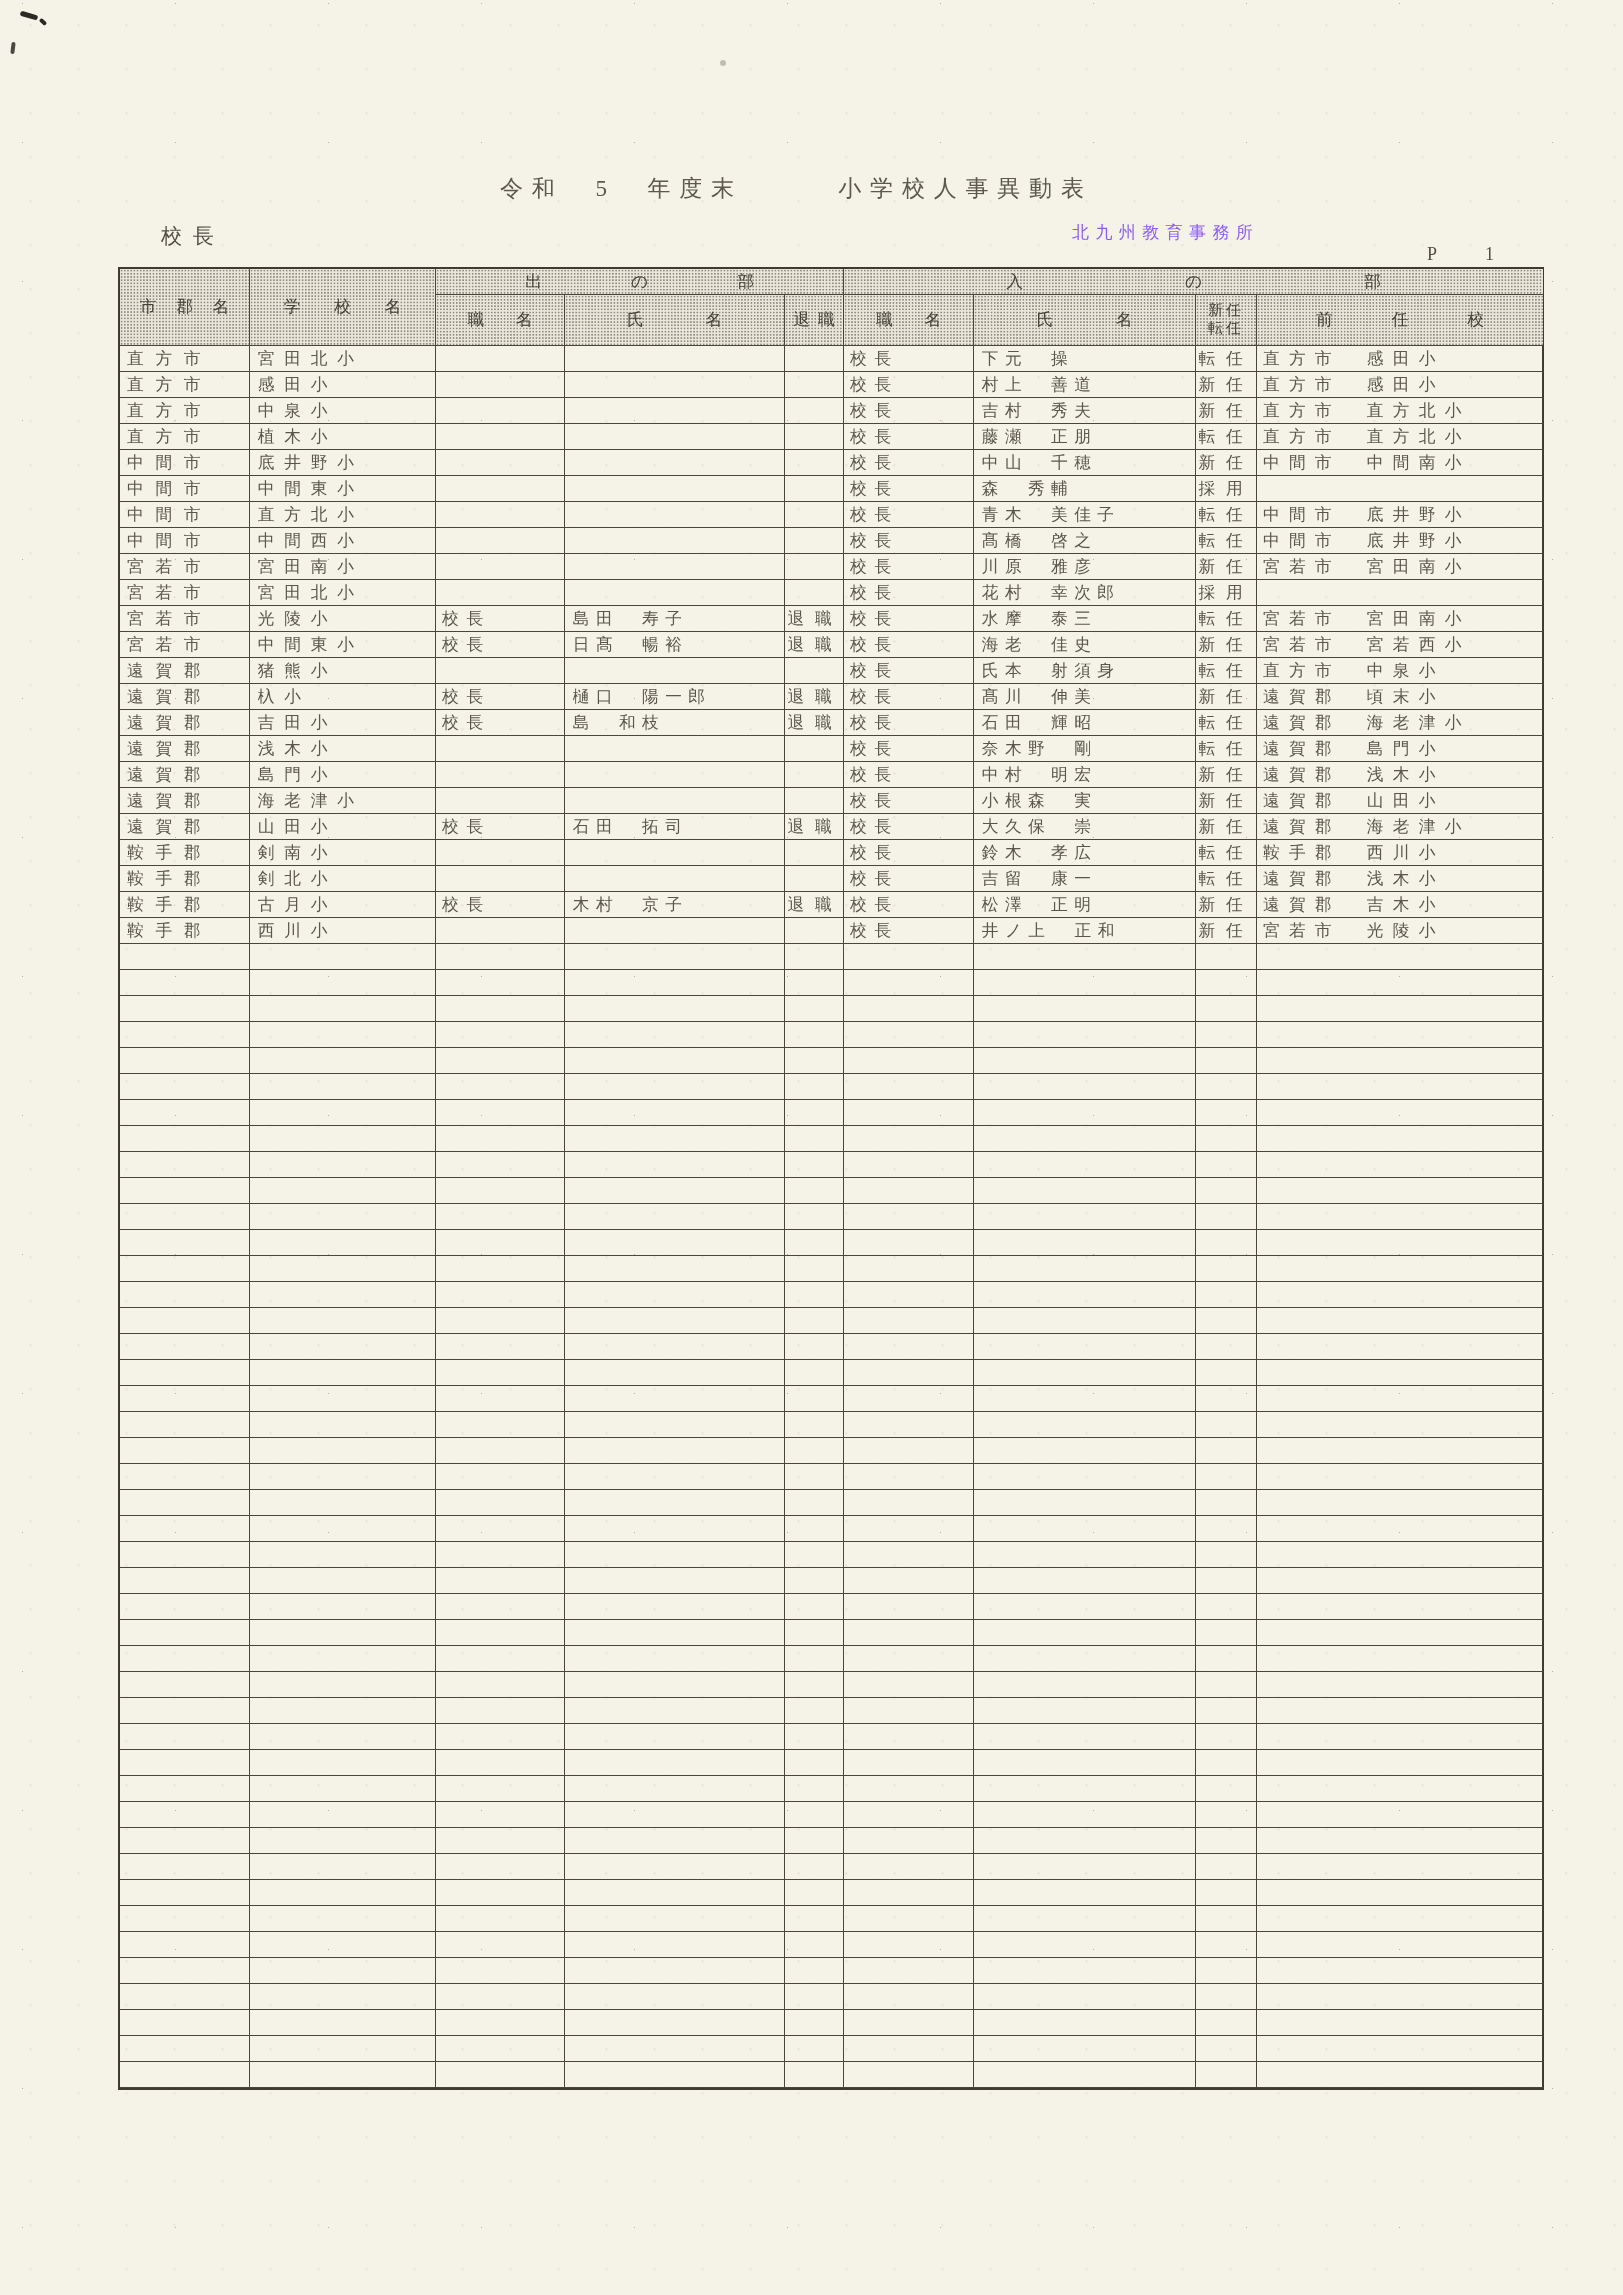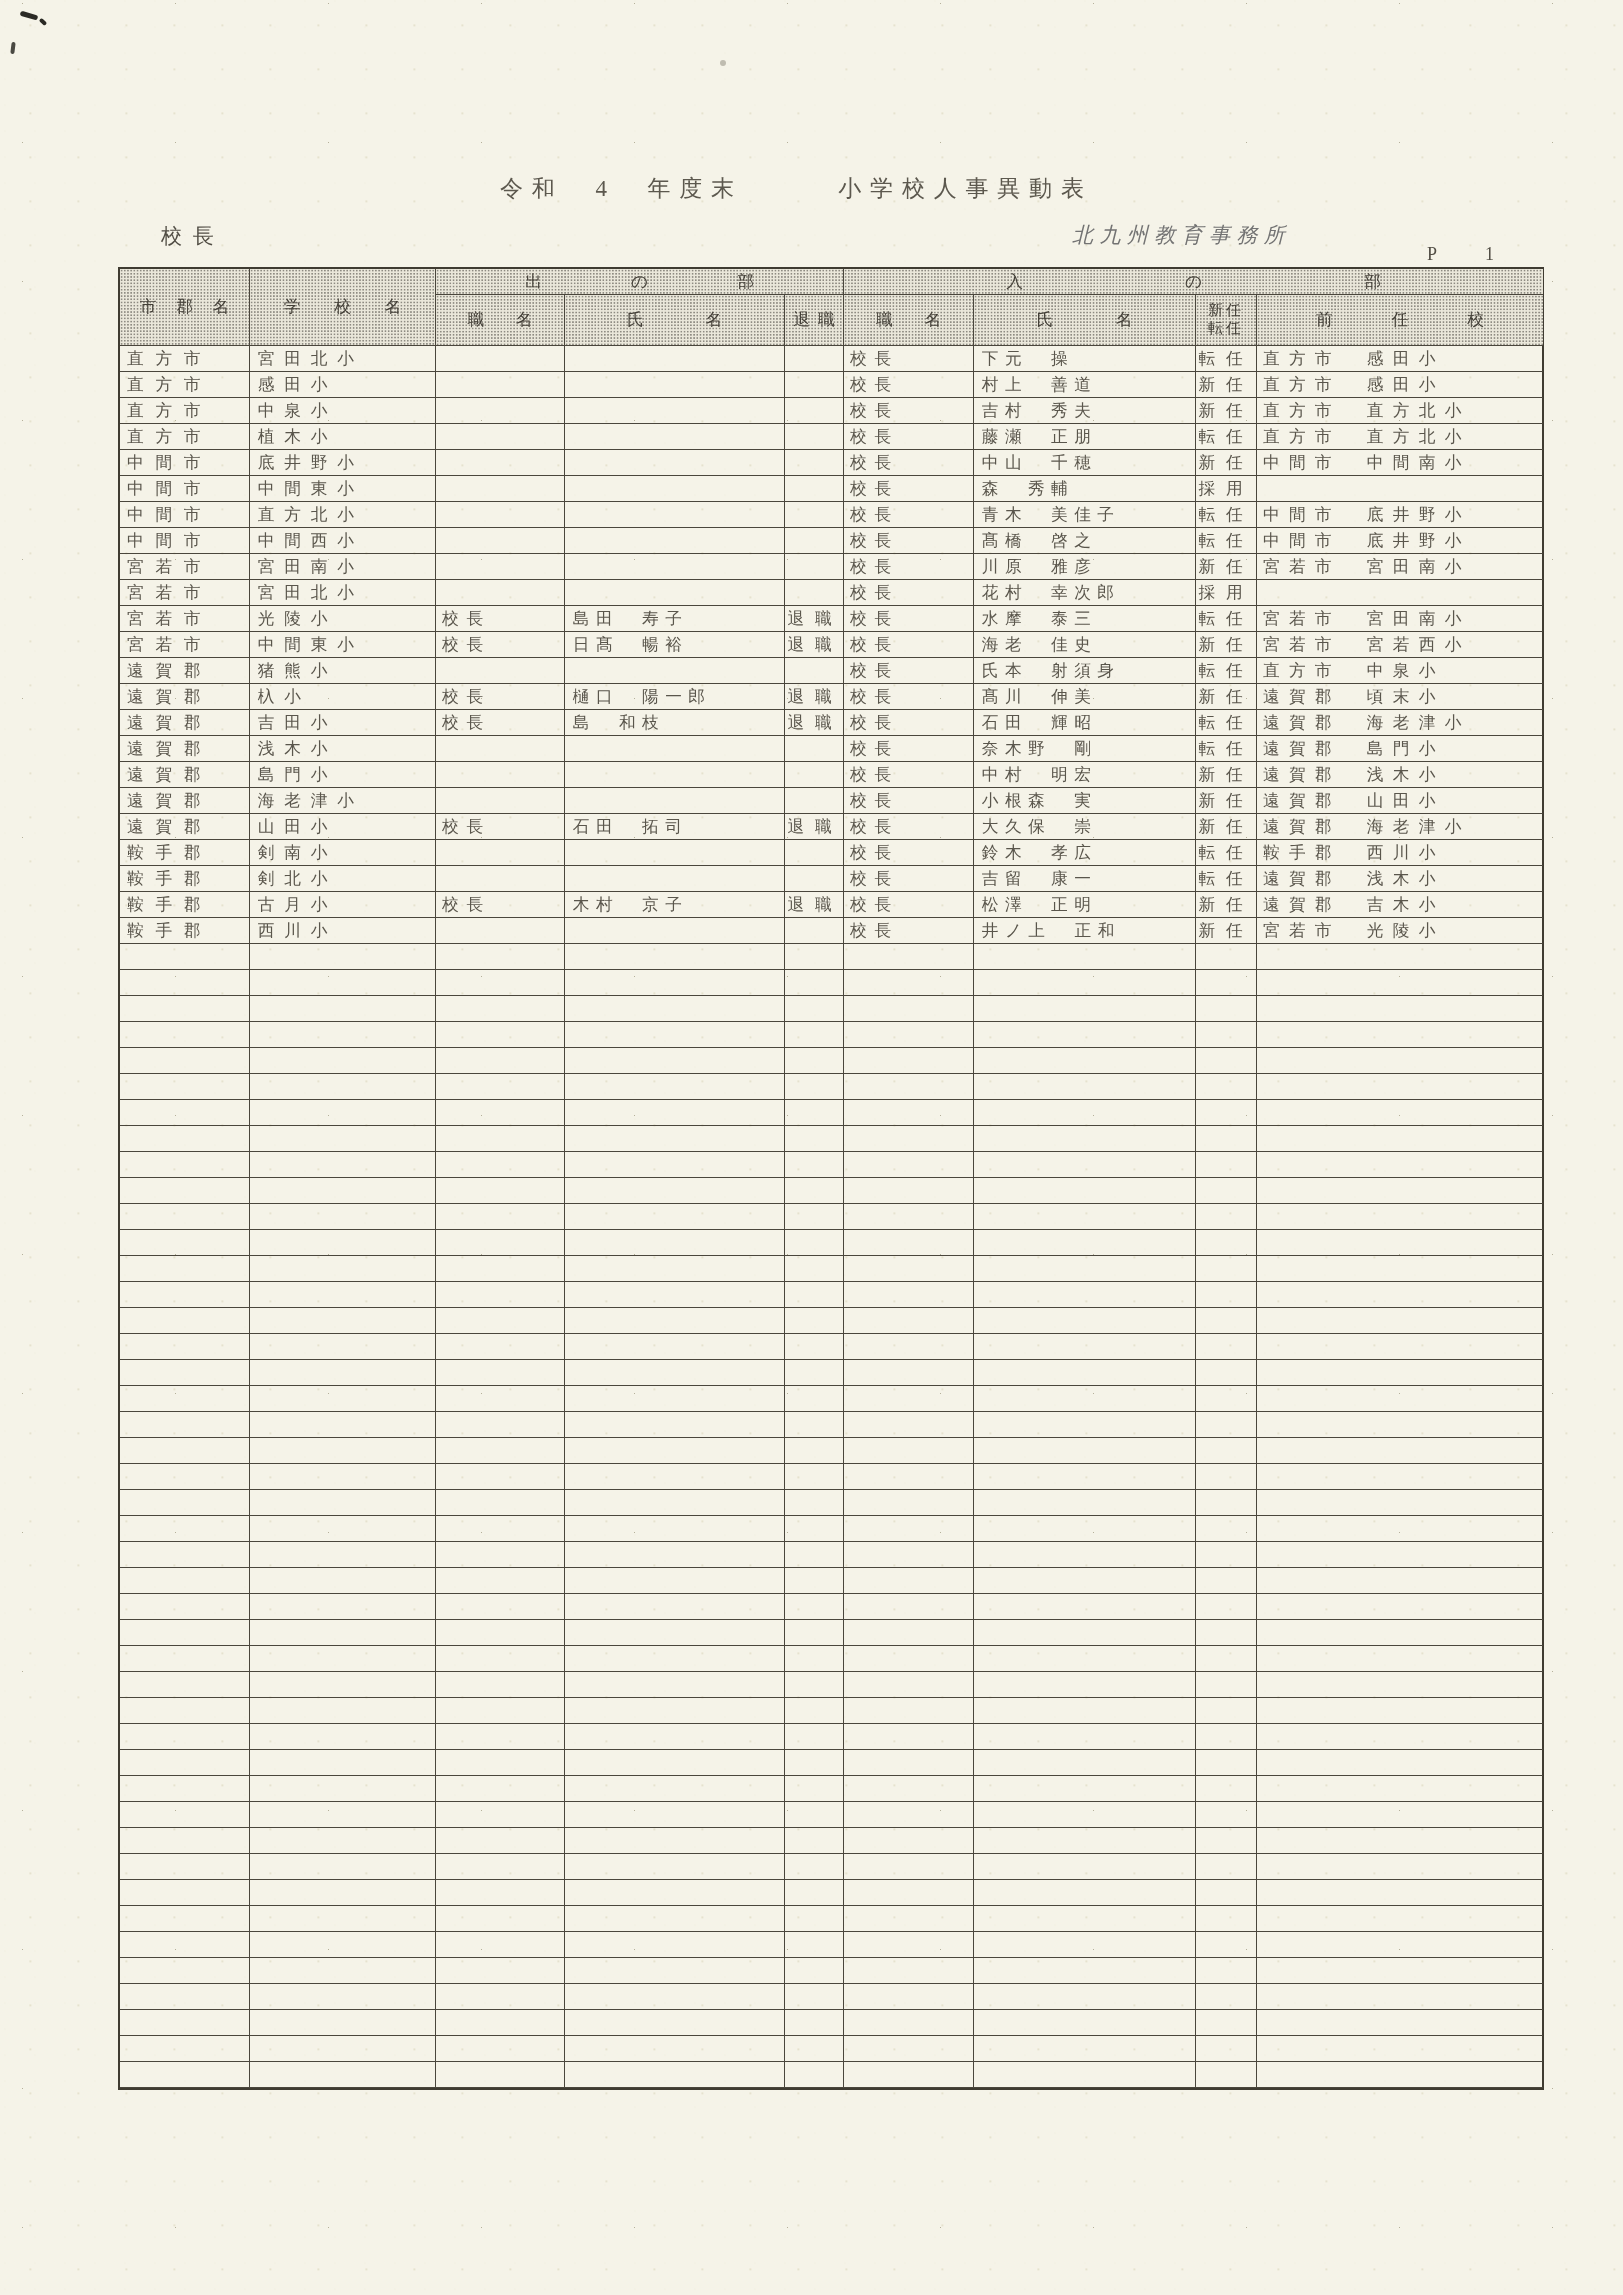--- a/index.html
+++ b/index.html
@@ -17,21 +17,21 @@
     color:#57534a;
   }
   .artifact{position:absolute;background:#2b2a25;border-radius:2.5px;}
   .a1{left:19.6px;top:13.2px;width:17.7px;height:4.9px;transform:rotate(16deg);}
   .a2{left:39px;top:19.6px;width:8.3px;height:3.9px;transform:rotate(42deg);}
   .a3{left:10.8px;top:42px;width:3.9px;height:11.8px;transform:rotate(7deg);opacity:.85;}
   .a4{left:720px;top:60px;width:5.9px;height:5.9px;border-radius:50%;background:#9b978a;opacity:.6;}
 
   .title{position:absolute;left:500px;top:173px;font-size:23px;letter-spacing:8.8px;white-space:pre;color:#5c584e;}
   .section-label{position:absolute;left:161px;top:222px;font-size:21px;letter-spacing:10.8px;color:#514d44;}
-  .office{position:absolute;left:1072px;top:221px;font-size:21px;letter-spacing:6.4px;color:#737373;font-style:italic;}
+  .office{position:absolute;left:1072px;top:221px;font-size:17px;letter-spacing:6.4px;color:#8b5cf6;}
   .pageno{position:absolute;left:1427px;top:244px;font-size:18px;color:#514d44;display:flex;gap:48px;}
 
   .tbl{
     position:absolute;left:118px;top:267px;width:1422px;
     display:grid;
     grid-template-columns:130px 186px 129px 220px 59px 130px 222px 61px 286px;
     grid-template-rows:25.5px 51px;
     grid-auto-rows:26px;
     border:2px solid #3f3b31;
     background:transparent;
@@ -71,21 +71,21 @@
   .c9{padding-left:5.9px;letter-spacing:9.3px;}
 </style>
 </head>
 <body>
 
 <div class="artifact a1"></div>
 <div class="artifact a2"></div>
 <div class="artifact a3"></div>
 <div class="artifact a4"></div>
 
-<div class="title">令和　4　年度末　　　小学校人事異動表</div>
+<div class="title">令和　5　年度末　　　小学校人事異動表</div>
 <div class="section-label">校長</div>
 <div class="office">北九州教育事務所</div>
 <div class="pageno">
   <span>P</span>
   <span>1</span>
 </div>
 
 <div class="tbl" id="tbl">
   <div class="cell h hv2 spread">
       <span>市</span>

